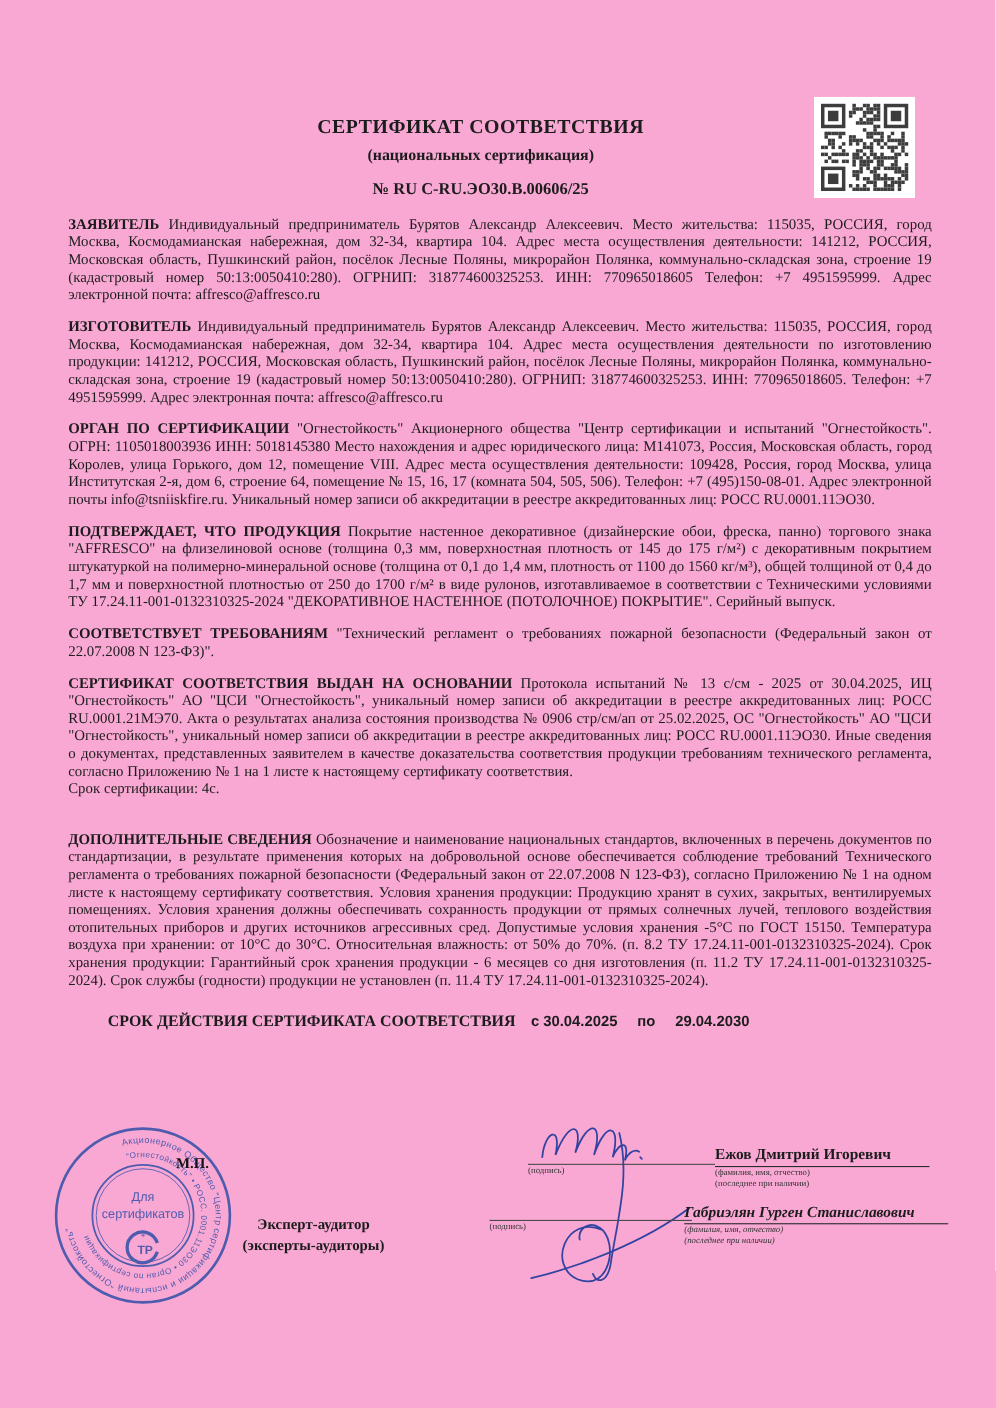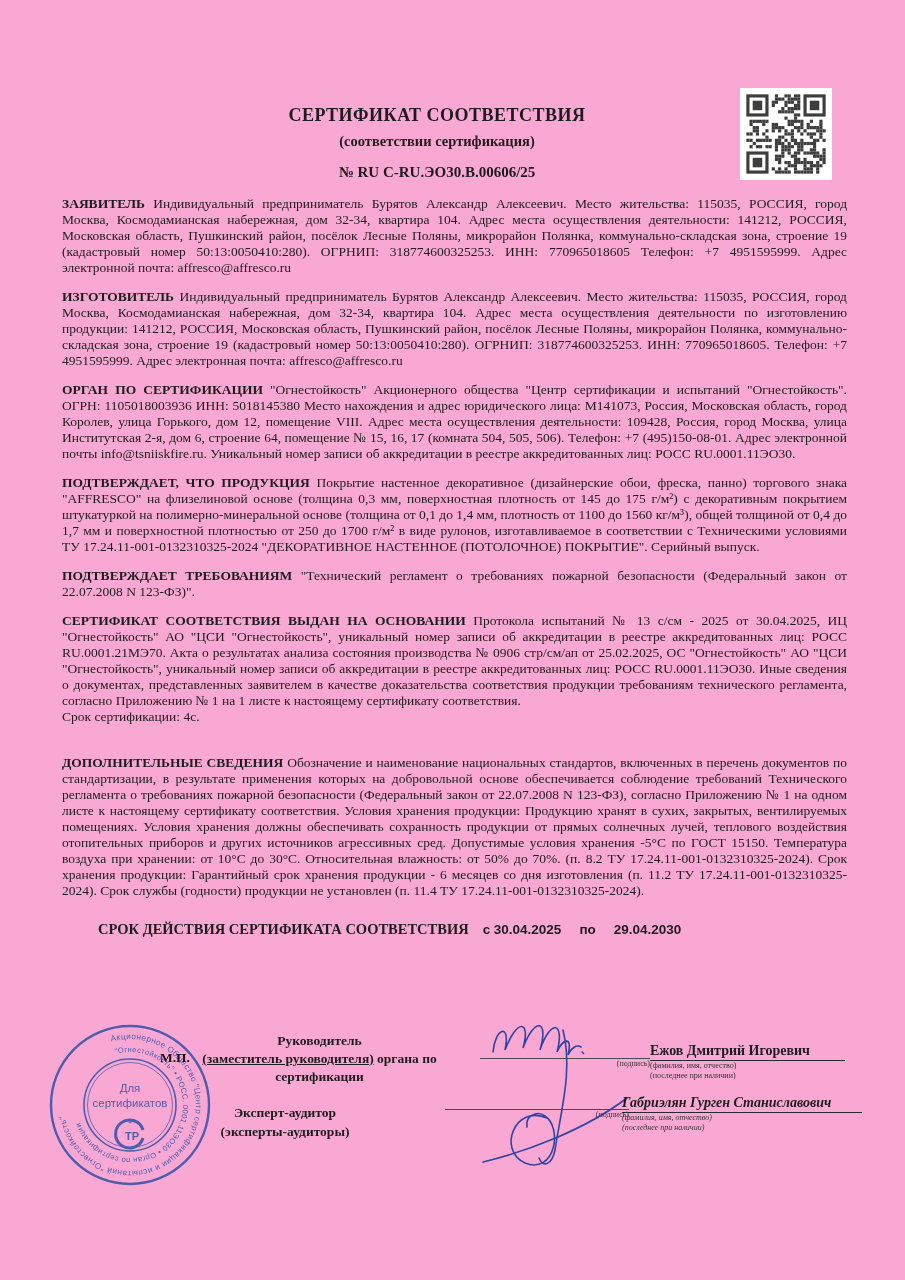--- a/index.html
+++ b/index.html
@@ -31,41 +31,41 @@
   .validity .gap2 { display:inline-block; width:18px; }
   
   .sig-area { position:absolute; left:0; top:1005px; width:905px; height:275px; }
   .stamp { position:absolute; left:45px; top:15px; width:170px; height:170px; opacity:.92; }
   .mp { position:absolute; left:160px; top:45px; font-size:13.5px; font-weight:bold; color:#111; }
   .role-block { position:absolute; left:192px; top:27px; width:255px; text-align:center;
                 font-size:13.5px; font-weight:bold; line-height:18px; }
   .role-block .u, .auditor-block .u { text-decoration:underline; }
   .auditor-block { position:absolute; left:175px; top:98px; width:220px; text-align:center;
                    font-size:13.5px; font-weight:bold; line-height:19px; }
-  .sig-line { position:absolute; border-top:1.4px solid #4a4a4a; text-align:right; }
+  .sig-line { position:absolute; border-top:1.4px solid #4a4a4a; text-align:left; }
   .sig-line .caption { font-size:8px; color:#333; font-weight:normal; }
   .sig-line-1 { left:480px; top:53px; width:170px; }
   .sig-line-2 { left:445px; top:104px; width:184px; }
   .name-block { position:absolute; text-align:left; }
   .name-block .name { display:inline-block; width:100%; font-size:14px; font-weight:bold;
                       border-bottom:1.3px solid #2a2a2a; padding-bottom:1px; }
   .name-block .cap { font-size:8px; line-height:9.5px; color:#333; }
   .name-1 { left:650px; top:36px; width:195px; }
   .name-2 { left:622px; top:88px; width:240px;font-style:italic; }
   .signatures { position:absolute; left:455px; top:-5px; width:230px; height:185px; }
   .stamp text { font-family:"Liberation Sans", sans-serif; }
 </style>
 </head>
 <body>
 
 <div class="page">
 
   <div class="header">
     <div class="title">СЕРТИФИКАТ СООТВЕТСТВИЯ</div>
-    <div class="subtitle">(соответствии сертификация)</div>
+    <div class="subtitle">(национальных сертификация)</div>
     <div class="cert-number">№ RU C-RU.ЭО30.В.00606/25</div>
   </div>
 
   <div class="qr"><svg viewBox="0 0 29 29" width="92" height="92">
         <rect x="0" y="0" width="29" height="29" fill="#ffffff"></rect>
         <rect x="11" y="2" width="1" height="1" fill="#3d3d3d"></rect>
         <rect x="14" y="2" width="1" height="1" fill="#3d3d3d"></rect>
         <rect x="15" y="2" width="1" height="1" fill="#3d3d3d"></rect>
         <rect x="17" y="2" width="1" height="1" fill="#3d3d3d"></rect>
         <rect x="18" y="2" width="1" height="1" fill="#3d3d3d"></rect>
@@ -295,21 +295,21 @@
   <div class="content">
     <p><span class="sec-label">ЗАЯВИТЕЛЬ</span> <span>Индивидуальный предприниматель Бурятов Александр Алексеевич. Место жительства: 115035, РОССИЯ, город Москва, Космодамианская набережная, дом 32-34, квартира 104. Адрес места осуществления деятельности: 141212, РОССИЯ, Московская область, Пушкинский район, посёлок Лесные Поляны, микрорайон Полянка, коммунально-складская зона, строение 19 (кадастровый номер 50:13:0050410:280). ОГРНИП: 318774600325253. ИНН: 770965018605 Телефон: +7 4951595999. Адрес электронной почта: affresco@affresco.ru</span></p>
 
     <p><span class="sec-label">ИЗГОТОВИТЕЛЬ</span> <span>Индивидуальный предприниматель Бурятов Александр Алексеевич. Место жительства: 115035, РОССИЯ, город Москва, Космодамианская набережная, дом 32-34, квартира 104. Адрес места осуществления деятельности по изготовлению продукции: 141212, РОССИЯ, Московская область, Пушкинский район, посёлок Лесные Поляны, микрорайон Полянка, коммунально-складская зона, строение 19 (кадастровый номер 50:13:0050410:280). ОГРНИП: 318774600325253. ИНН: 770965018605. Телефон: +7 4951595999. Адрес электронная почта: affresco@affresco.ru</span></p>
 
     <p><span class="sec-label">ОРГАН ПО СЕРТИФИКАЦИИ</span> <span>"Огнестойкость" Акционерного общества "Центр сертификации и испытаний "Огнестойкость". ОГРН: 1105018003936 ИНН: 5018145380 Место нахождения и адрес юридического лица: М141073, Россия, Московская область, город Королев, улица Горького, дом 12, помещение VIII. Адрес места осуществления деятельности: 109428, Россия, город Москва, улица Институтская 2-я, дом 6, строение 64, помещение № 15, 16, 17 (комната 504, 505, 506). Телефон: +7 (495)150-08-01. Адрес электронной почты info@tsniiskfire.ru. Уникальный номер записи об аккредитации в реестре аккредитованных лиц: РОСС RU.0001.11ЭО30.</span></p>
 
     <p><span class="sec-label">ПОДТВЕРЖДАЕТ, ЧТО ПРОДУКЦИЯ</span> <span>Покрытие настенное декоративное (дизайнерские обои, фреска, панно) торгового знака "AFFRESCO" на флизелиновой основе (толщина 0,3 мм, поверхностная плотность от 145 до 175 г/м²) с декоративным покрытием штукатуркой на полимерно-минеральной основе (толщина от 0,1 до 1,4 мм, плотность от 1100 до 1560 кг/м³), общей толщиной от 0,4 до 1,7 мм и поверхностной плотностью от 250 до 1700  г/м² в виде рулонов, изготавливаемое в соответствии с Техническими условиями ТУ 17.24.11-001-0132310325-2024 "ДЕКОРАТИВНОЕ НАСТЕННОЕ (ПОТОЛОЧНОЕ) ПОКРЫТИЕ". Серийный выпуск.</span></p>
 
 
-    <p class="p-req"><span class="sec-label">ПОДТВЕРЖДАЕТ ТРЕБОВАНИЯМ</span> <span>"Технический регламент о требованиях пожарной безопасности (Федеральный закон от 22.07.2008 N 123-ФЗ)".</span></p>
+    <p class="p-req"><span class="sec-label">СООТВЕТСТВУЕТ ТРЕБОВАНИЯМ</span> <span>"Технический регламент о требованиях пожарной безопасности (Федеральный закон от 22.07.2008 N 123-ФЗ)".</span></p>
 
     <p class="p-basis" style="margin-bottom:0;"><span class="sec-label">СЕРТИФИКАТ СООТВЕТСТВИЯ ВЫДАН НА ОСНОВАНИИ</span> <span>Протокола испытаний № 13 с/см - 2025 от 30.04.2025, ИЦ "Огнестойкость" АО "ЦСИ "Огнестойкость", уникальный номер записи об аккредитации в реестре аккредитованных лиц: РОСС RU.0001.21МЭ70. Акта о результатах анализа состояния производства № 0906 стр/см/ап от 25.02.2025, ОС "Огнестойкость" АО "ЦСИ "Огнестойкость", уникальный номер записи об аккредитации в реестре аккредитованных лиц: РОСС RU.0001.11ЭО30. Иные сведения о документах, представленных заявителем в качестве доказательства соответствия продукции требованиям технического регламента, согласно Приложению № 1 на 1 листе к настоящему сертификату соответствия.</span></p>
     <p class="scheme">Срок сертификации: 4с.</p>
 
     <p class="p-add"><span class="sec-label">ДОПОЛНИТЕЛЬНЫЕ СВЕДЕНИЯ</span> <span>Обозначение и наименование национальных стандартов, включенных в перечень документов по стандартизации, в результате применения которых на добровольной основе обеспечивается соблюдение требований Технического регламента о требованиях пожарной безопасности (Федеральный закон от 22.07.2008 N 123-ФЗ), согласно Приложению № 1 на одном листе к настоящему сертификату соответствия. Условия хранения продукции: Продукцию хранят в сухих, закрытых, вентилируемых помещениях. Условия хранения должны обеспечивать сохранность продукции от прямых солнечных лучей, теплового воздействия отопительных приборов и других источников агрессивных сред. Допустимые условия хранения -5°С по ГОСТ 15150. Температура воздуха при хранении: от 10°С до 30°С. Относительная влажность: от 50% до 70%. (п. 8.2 ТУ 17.24.11-001-0132310325-2024). Срок хранения продукции: Гарантийный срок хранения продукции - 6 месяцев со дня изготовления (п. 11.2 ТУ 17.24.11-001-0132310325-2024). Срок службы (годности) продукции не установлен (п. 11.4 ТУ 17.24.11-001-0132310325-2024).</span></p>
 
     <p class="validity">
       <span>СРОК ДЕЙСТВИЯ СЕРТИФИКАТА СООТВЕТСТВИЯ</span><span class="gap1"></span><span class="dates">с</span> <span class="dates">30.04.2025</span><span class="gap2"></span><span class="dates">по</span><span class="gap2"></span><span class="dates">29.04.2030</span>
     </p>
   </div>
@@ -340,24 +340,20 @@
       </g>
       <g>
         <path d="M 98 110 a 14 14 0 1 0 0 8" fill="none" stroke="#4056ab" stroke-width="3"></path>
         <text x="87" y="120" font-size="11" font-weight="bold" fill="#4056ab" text-anchor="middle">ТР</text>
         <text x="85" y="105" font-size="8" fill="#4056ab" text-anchor="middle">+</text>
       </g>
     </svg>
 
     <div class="mp">М.П.</div>
 
-    <div class="role-block">
-      <span>Руководитель</span><br>
-      <span class="u">(заместитель руководителя)</span><span> органа по сертификации</span>
-    </div>
 
     <div class="auditor-block">
       <span>Эксперт-аудитор</span><br>
       <span>(эксперты-аудиторы)</span>
     </div>
 
     <svg class="signatures" viewBox="0 0 230 185">
       <g fill="none" stroke="#3343a0" stroke-width="1.6" stroke-linecap="round">
         <path d="M 38 52 C 40 28 56 22 50 50 C 62 18 76 20 68 48 C 80 16 94 20 85 50 C 96 18 110 22 102 52 C 108 38 118 36 113 55 C 116 48 122 44 126 47"></path>
         <path d="M 127 52 l 1.5 1.5"></path>

